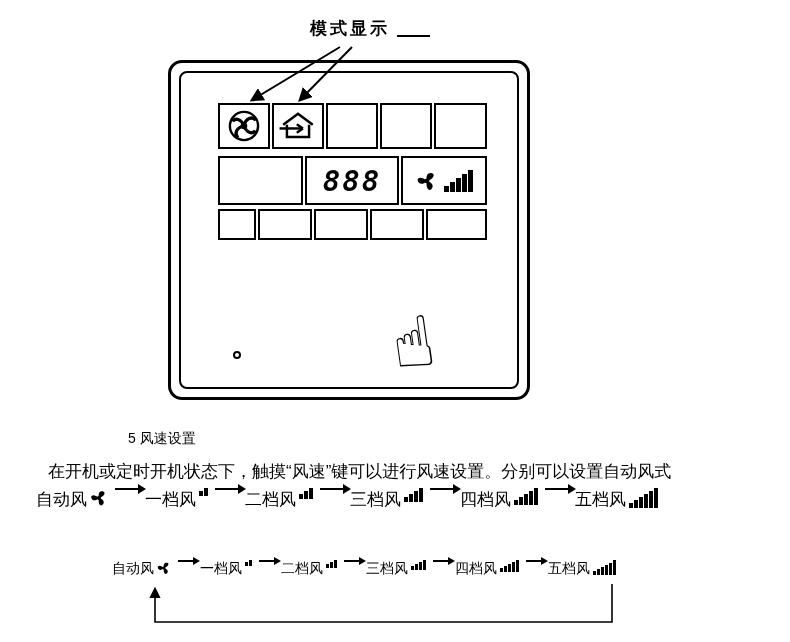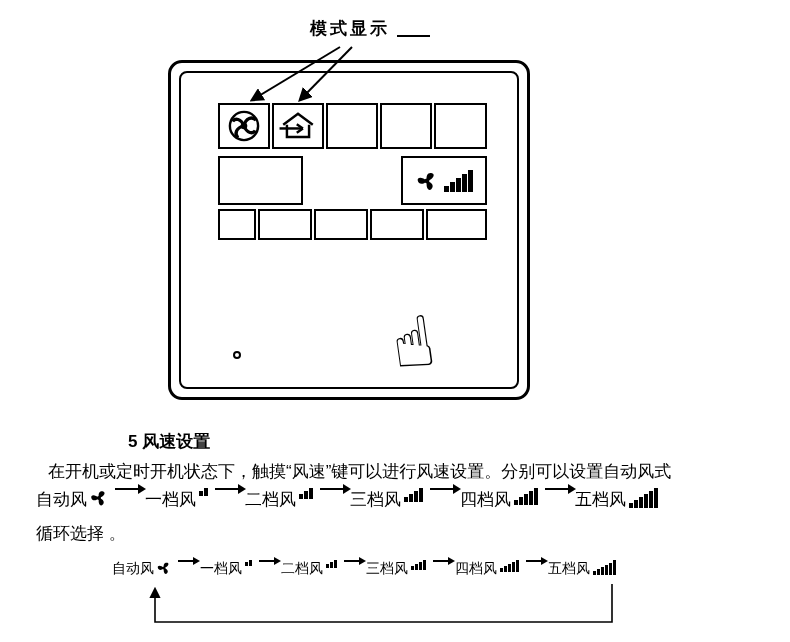--- a/index.html
+++ b/index.html
@@ -36,21 +36,21 @@
   }
   .hand {
     position: absolute; left: 392px; top: 308px; font-size: 70px; line-height: 1;
     font-family: "DejaVu Sans", sans-serif; transform: rotate(-8deg);
   }
   .callout {
     position: absolute; left: 310px; top: 17px; font-size: 17px;
     font-weight: bold; letter-spacing: 3px;
   }
   
-  .heading { position: absolute; left: 128px; top: 430px; font-size: 17px; font-weight: bold; }
+  .heading { position: absolute; left: 128px; top: 430px; font-size: 14px; font-weight: normal; }
   .intro   { position: absolute; left: 48px;  top: 460px; width: 710px; font-size: 17px; }
   .outro   { position: absolute; left: 36px;  top: 522px; font-size: 17px; }
   .seq { position: absolute; display: flex; align-items: flex-start; white-space: nowrap; }
   .seq-lg { left: 36px;  top: 488px; font-size: 17px; }
   .seq-sm { left: 112px; top: 560px; font-size: 14px; }
   
   .arr { position: relative; flex: none; height: 2px; background: #000; margin: 0 6px 0 4px; }
   .arr-lg { width: 24px; }
   .arr-sm { width: 16px; }
   .arr::after {
@@ -105,20 +105,23 @@
       <path d="M8 12 L8 22 L26 22 L26 12" fill="none" stroke="#000" stroke-width="2"></path>
       <path d="M2 15 L21 15" stroke="#000" stroke-width="2"></path>
       <path d="M21 15 l-5 -3.4 M21 15 l-5 3.4" stroke="#000" stroke-width="2" fill="none"></path>
     </svg>
   </div>
   <div class="box" style="left:326px;top:103px;width:52px;height:46px"></div>
   <div class="box" style="left:380px;top:103px;width:52px;height:46px"></div>
   <div class="box" style="left:434px;top:103px;width:53px;height:46px"></div>
 
   <div class="box" style="left:218px;top:156px;width:85px;height:49px"></div>
+  <div class="box" style="left:305px;top:156px;width:94px;height:49px">
+    <span class="seven">888</span>
+  </div>
   <div class="box" style="left:401px;top:156px;width:86px;height:49px">
     <svg class="fan" viewBox="0 0 24 24" width="24" height="24">
       <g fill="#000">
         <circle cx="12" cy="12" r="2.4"></circle>
         <path d="M12 12 C10.5 6.5 13 3 17 4.2 C20.4 5.2 18.6 10 12 12 Z"></path>
         <path transform="rotate(120 12 12)" d="M12 12 C10.5 6.5 13 3 17 4.2 C20.4 5.2 18.6 10 12 12 Z"></path>
         <path transform="rotate(240 12 12)" d="M12 12 C10.5 6.5 13 3 17 4.2 C20.4 5.2 18.6 10 12 12 Z"></path>
       </g>
     </svg>
     <span class="bars bars-lcd">
@@ -188,21 +191,20 @@
     <span class="bars bars-lg">
         <i></i>
         <i></i>
         <i></i>
         <i></i>
         <i></i>
         <i></i>
       </span>
   </div>
 
-  <div class="outro">循环选择 。</div>
 
   <div class="seq seq-sm">
     <span>自动风</span>
     <svg class="fan" viewBox="0 0 24 24" width="16" height="16">
       <g fill="#000">
           <circle cx="12" cy="12" r="2.4"></circle>
         <path d="M12 12 C10.5 6.5 13 3 17 4.2 C20.4 5.2 18.6 10 12 12 Z"></path>
         <path transform="rotate(120 12 12)" d="M12 12 C10.5 6.5 13 3 17 4.2 C20.4 5.2 18.6 10 12 12 Z"></path>
         <path transform="rotate(240 12 12)" d="M12 12 C10.5 6.5 13 3 17 4.2 C20.4 5.2 18.6 10 12 12 Z"></path>
       </g>

